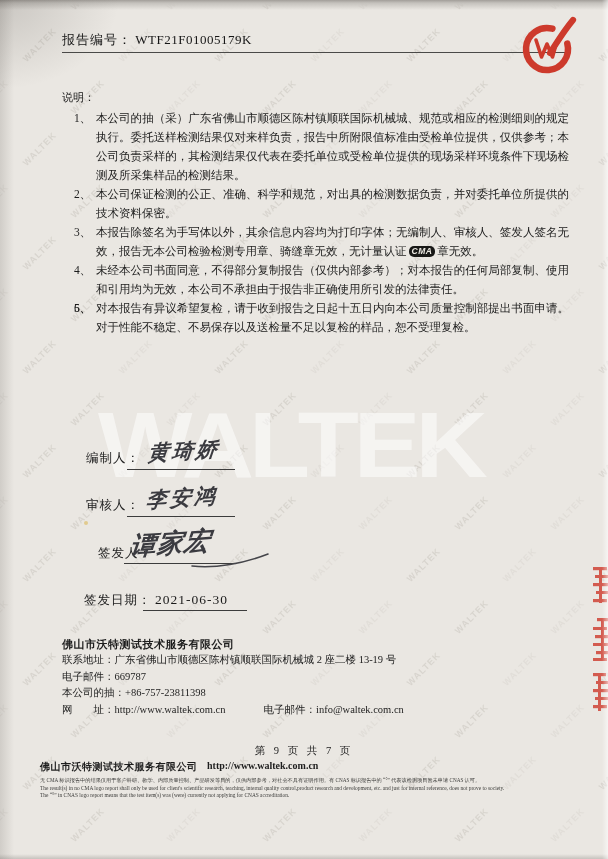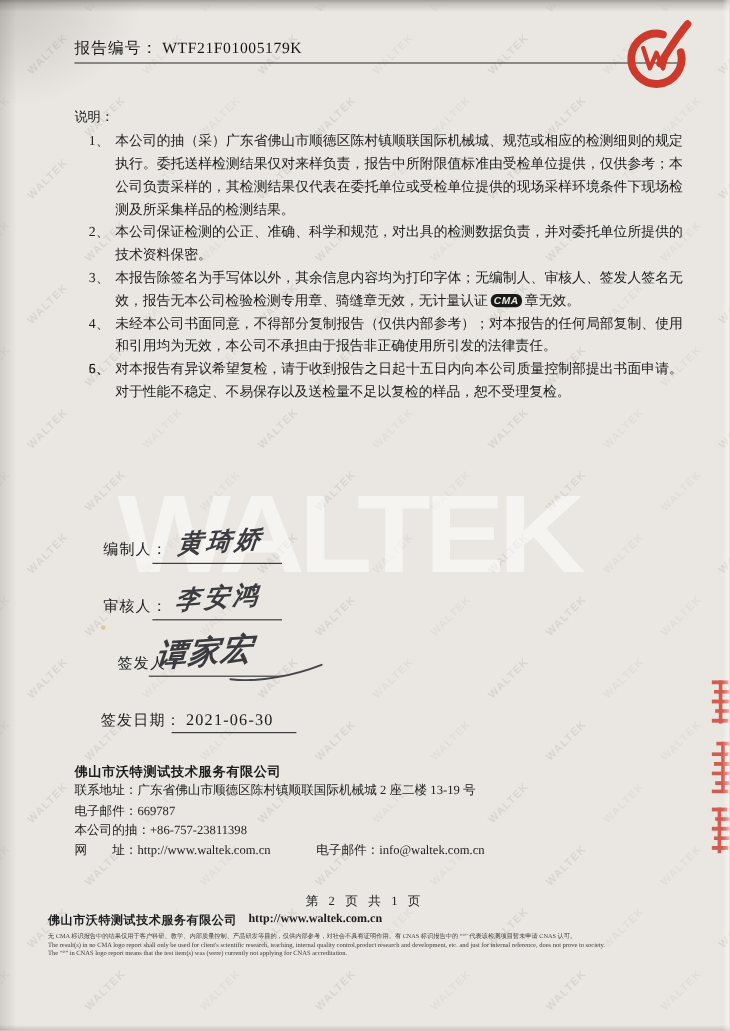--- a/index.html
+++ b/index.html
@@ -271,21 +271,21 @@
         <span>电子邮件：</span><span>669787</span>
       </div>
       <div>
         <span>本公司的抽：</span><span>+86-757-23811398</span>
       </div>
       <div>
         <span>网　　址：</span><span>http://www.waltek.com.cn</span><span class="email-pair"><span>电子邮件：</span><span>info@waltek.com.cn</span></span>
       </div>
     </div>
 
-    <div class="page-info">第 2 页 共 1 页</div>
+    <div class="page-info">第 9 页 共 7 页</div>
     <div class="footer-co">佛山市沃特测试技术服务有限公司</div>
     <div class="footer-url">http://www.waltek.com.cn</div>
     <div class="fineprint fp-cn">无 CMA 标识报告中的结果仅用于客户科研、教学、内部质量控制、产品研发等目的，仅供内部参考，对社会不具有证明作用。有 CNAS 标识报告中的 “°” 代表该检测项目暂未申请 CNAS 认可。</div>
     <div class="fineprint fp-en1">The result(s) in no CMA logo report shall only be used for client's scientific research, teaching, internal quality control,product research and development, etc. and just for internal reference, does not prove to society.</div>
     <div class="fineprint fp-en2">The “°” in CNAS logo report means that the test item(s) was (were) currently not applying for CNAS accreditation.</div>
 
     <div class="spot"></div>
   </div>
 
   <svg class="seal" style="top:565px;" width="15" height="42">

